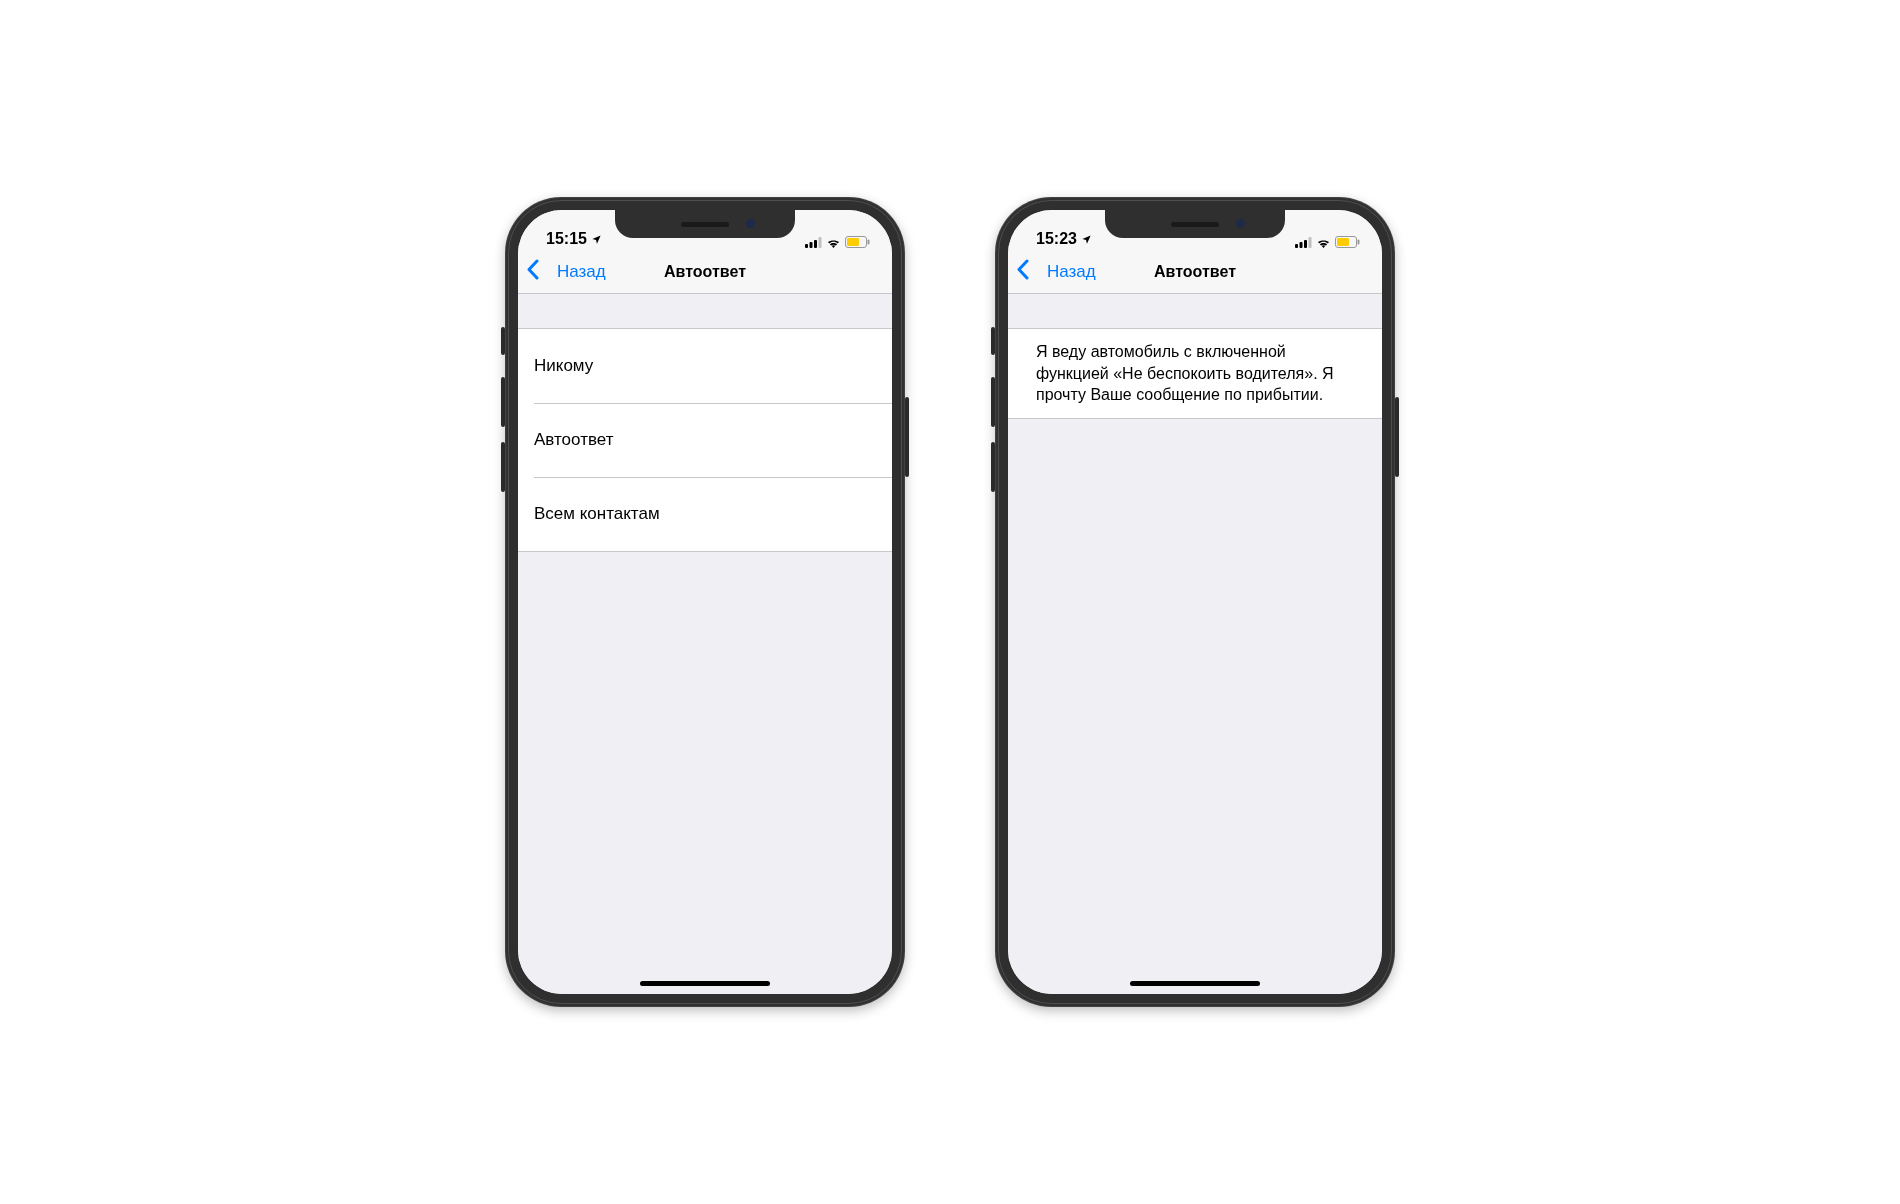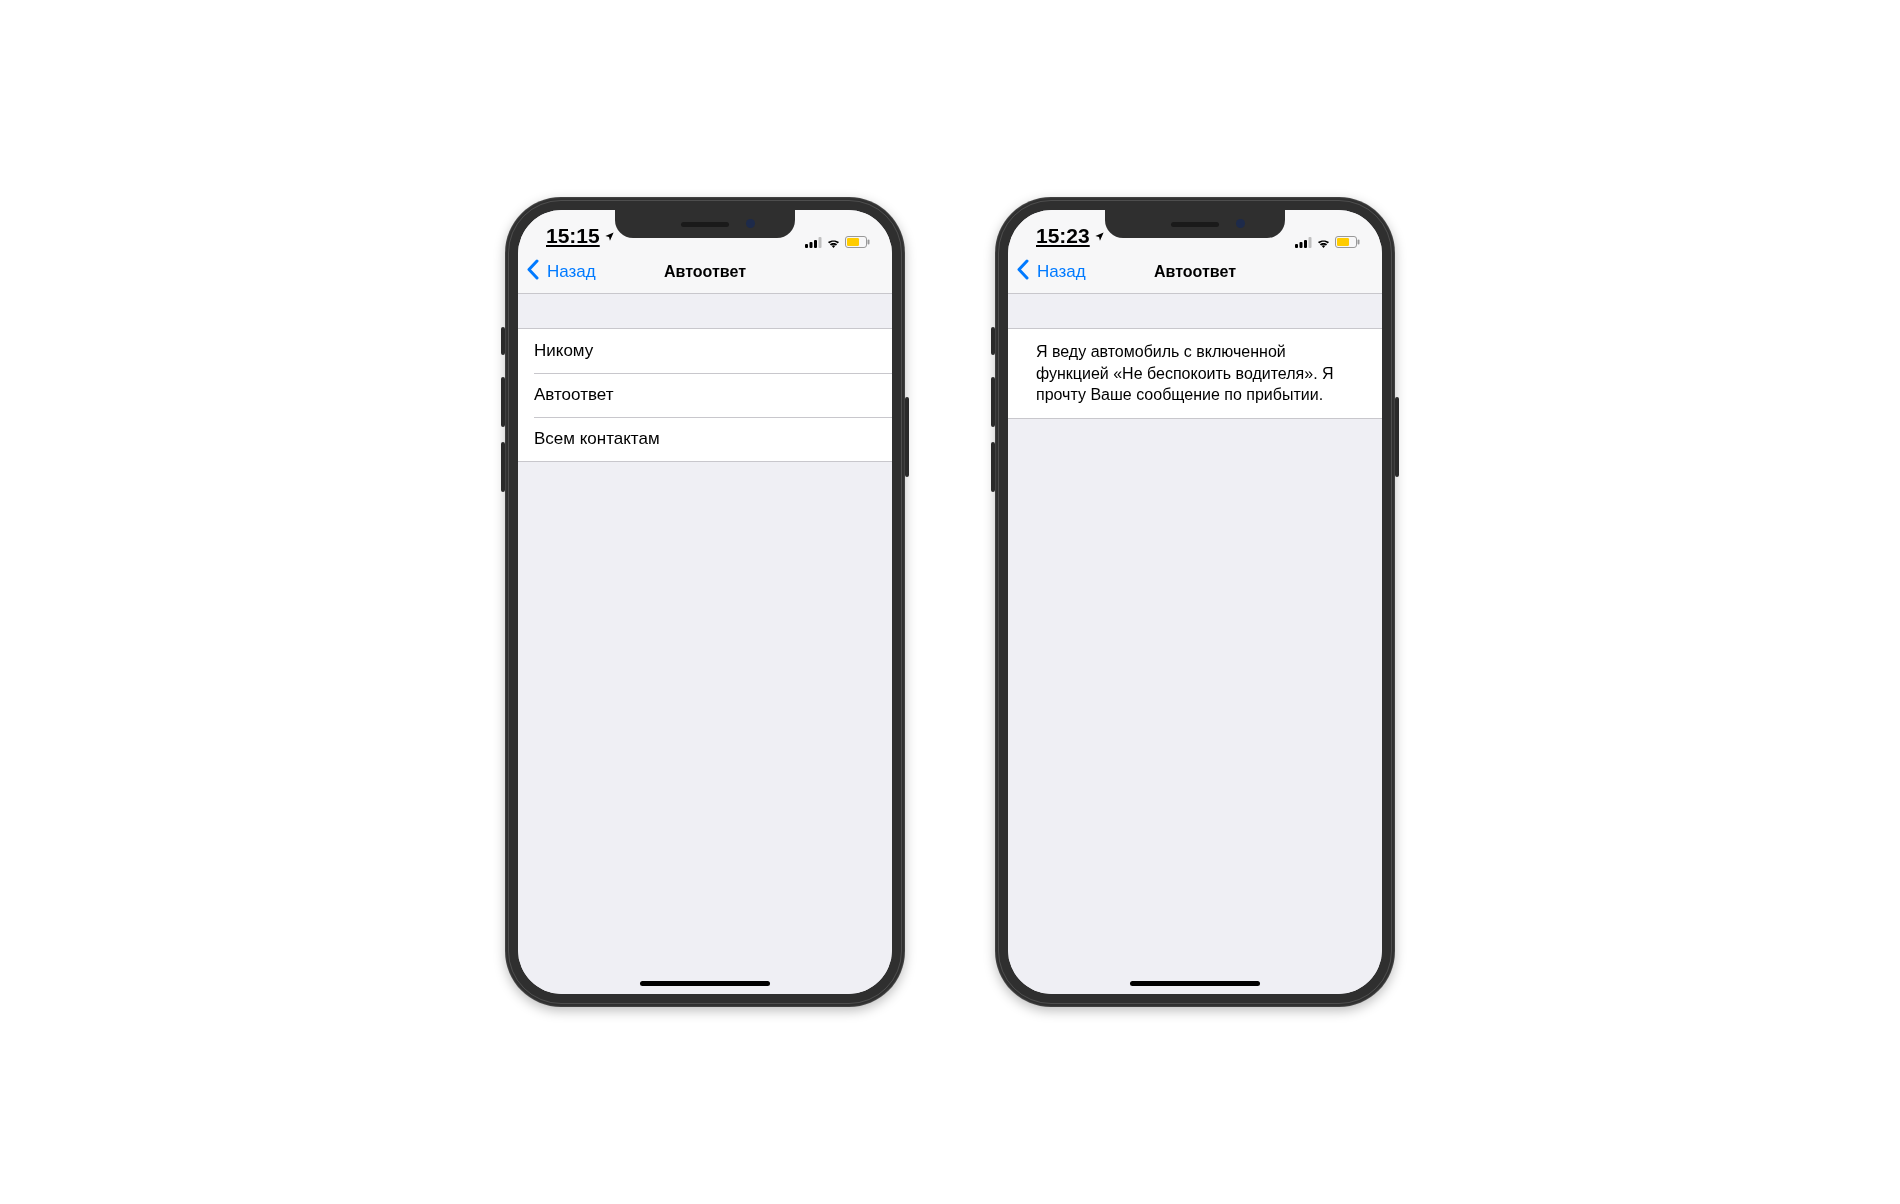--- a/index.html
+++ b/index.html
@@ -76,44 +76,43 @@
     position:absolute; right:40px; top:9px;
   }
 
   .status-bar {
     height: 40px;
     display: flex;
     justify-content: space-between;
     align-items: flex-end;
     padding: 0 22px 2px 28px;
     background: #f7f7f8;
-    font-size: 21px;
+    font-size: 16px;
     font-weight: 600;
     color: #000;
-    text-decoration: underline;
   }
   .status-left{ display:flex; align-items:center; gap:4px;}
   .status-right{ display:flex; align-items:center; gap:4px;}
   .loc-icon svg, .sig-icon svg, .wifi-icon svg, .battery-icon svg { display:block; }
 
   .nav-bar {
     height: 44px;
     background: #f7f7f8;
     border-bottom: 1px solid #c8c7cc;
     display: flex;
     align-items: center;
     position: relative;
     padding: 0 8px;
   }
   .back-btn {
     display: flex;
     align-items: center;
     color: #007aff;
     font-size: 17px;
-    gap: 8px;
+    gap: 18px;
   }
   .nav-title {
     position: absolute;
     left: 0; right: 0;
     text-align: center;
     font-size: 16px;
     font-weight: 600;
     color: #000;
     pointer-events: none;
   }
@@ -127,21 +126,21 @@
   .group {
     margin-top: 34px;
     background: #fff;
     border-top: 1px solid #c8c7cc;
     border-bottom: 1px solid #c8c7cc;
   }
   .row {
     display: flex;
     align-items: center;
     justify-content: space-between;
-    padding: 12px 16px;
+    padding: 27px 16px;
     font-size: 17px;
     color: #000;
     position: relative;
   }
   .row + .row::before{
     content:"";
     position:absolute;
     left:16px; right:0; top:0;
     height:1px;
     background:#c8c7cc;

